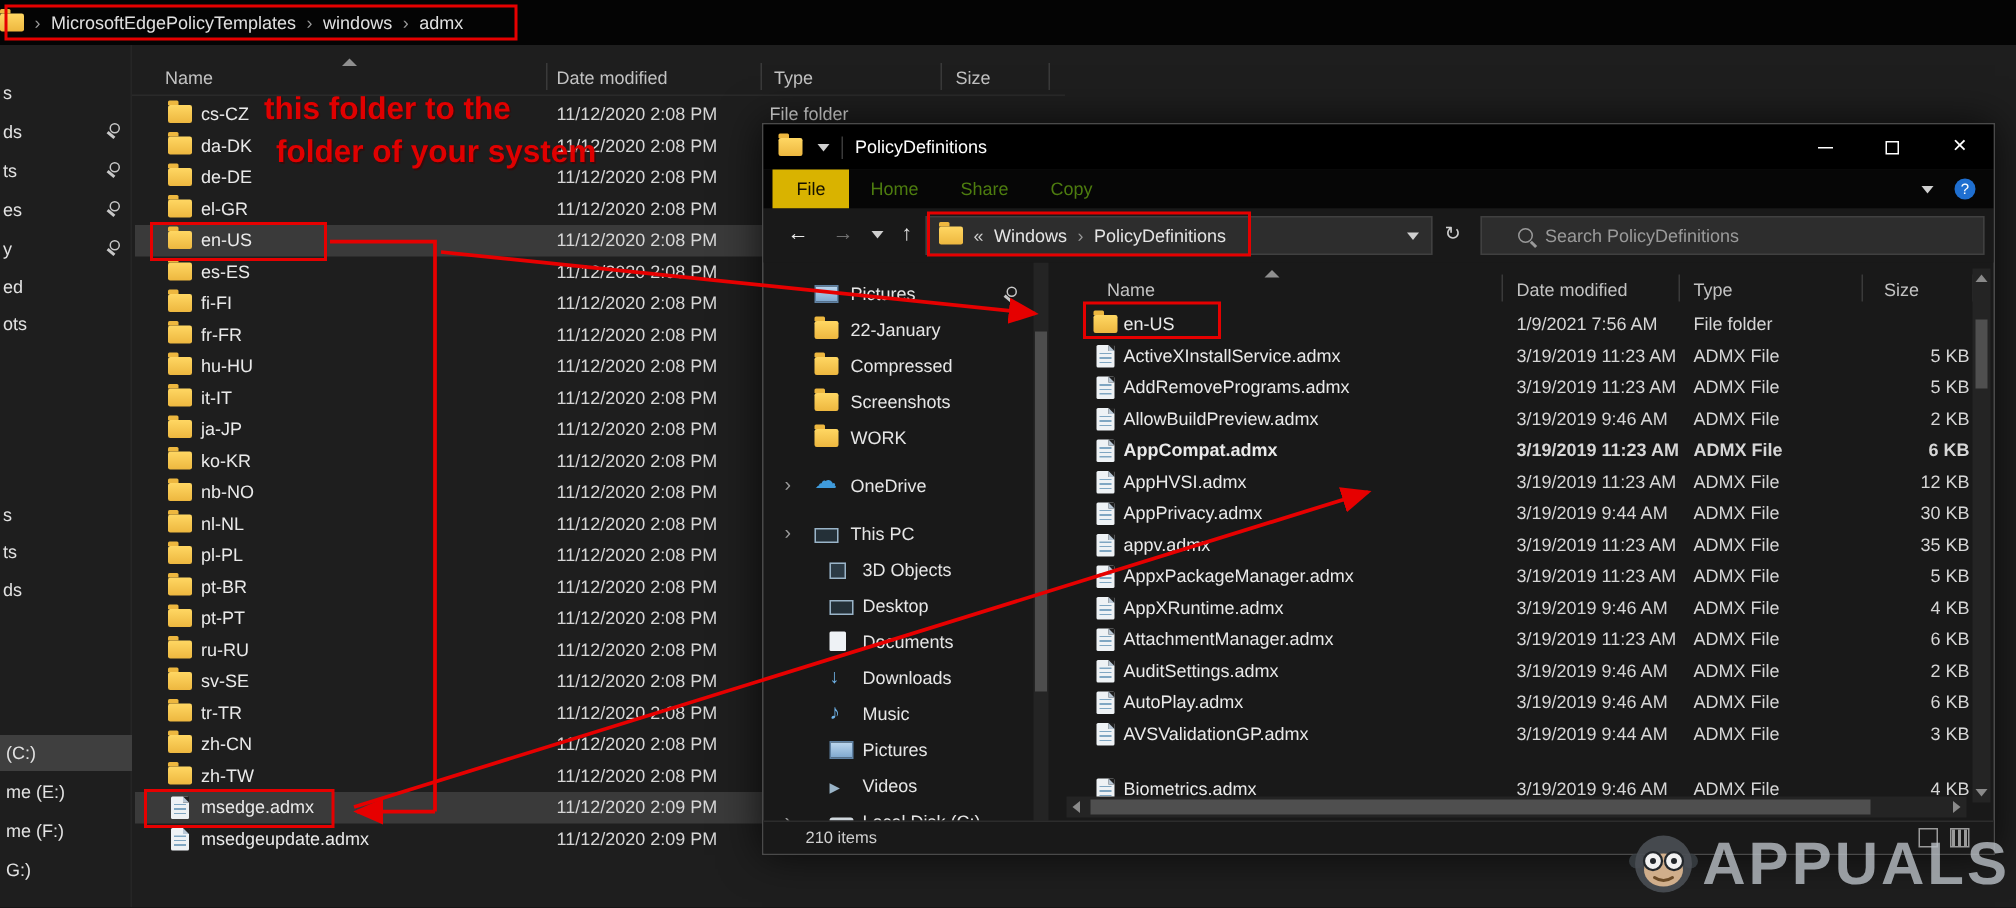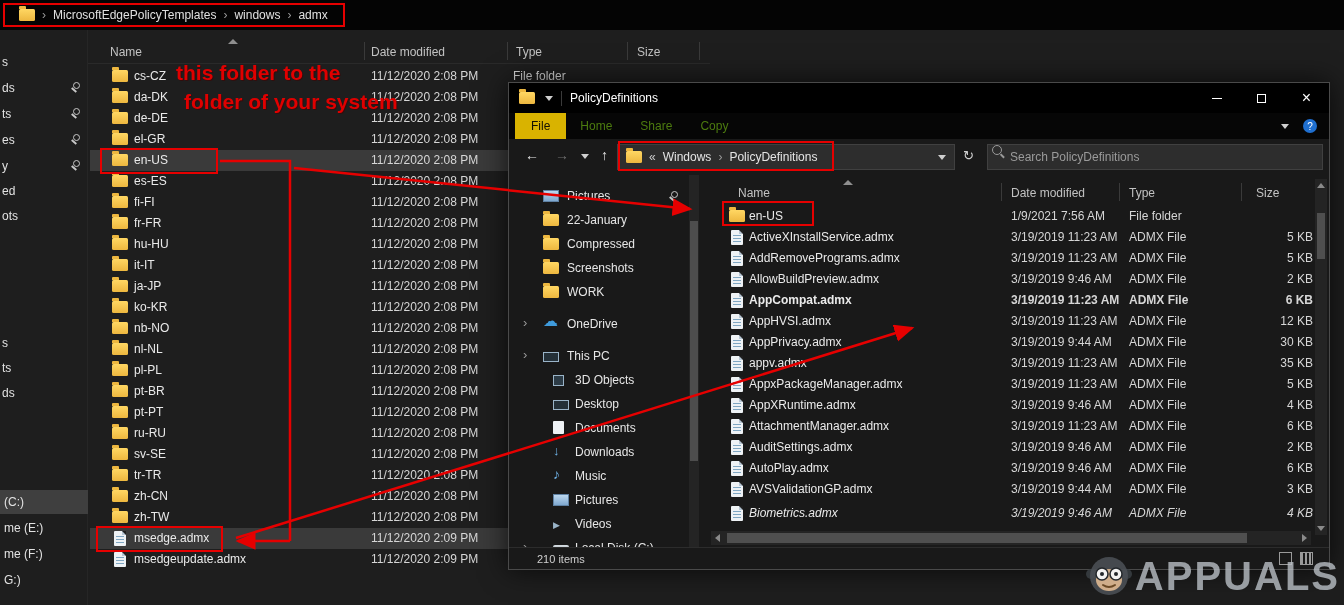--- a/index.html
+++ b/index.html
@@ -2,21 +2,21 @@
 <html><head>
 <meta charset="utf-8">
 <style>
   *{margin:0;padding:0;box-sizing:border-box}
   html,body{width:1344px;height:605px;overflow:hidden;background:#141414}
   body{font-family:"Liberation Sans","DejaVu Sans",sans-serif;font-size:12px;color:#e6e6e6}
   #stage{position:relative;width:1344px;height:605px;background:#1b1b1b;overflow:hidden}
 
   
   #back{position:absolute;inset:0;background:#1e1e1e}
-  #back-topbar{position:absolute;top:0;left:0;width:100%;height:30px;background:#040404;display:flex;align-items:center;gap:7px;padding-left:19px;color:#e0e0e0}
+  #back-topbar{position:absolute;top:0;left:0;width:100%;height:30px;background:#040404;display:flex;align-items:center;gap:7px;padding-left:0;color:#e0e0e0}
   .sep::before{content:"›";color:#9a9a9a;font-size:12px}
   #back-header{position:absolute;top:38px;left:88px;width:622px;height:26px;color:#c2c2c2;border-bottom:1px solid #2a2a2a}
   .hlabel{position:absolute;top:7px;white-space:nowrap}
   #bh-name{left:22px}#bh-date{left:283px}#bh-type{left:428px}#bh-size{left:549px}
   #bh-caret{position:absolute;left:140px;top:1px}
   .caret-up{width:0;height:0;border-left:5px solid transparent;border-right:5px solid transparent;border-bottom:5px solid #8f8f8f}
   .hdiv{position:absolute;top:4px;width:1px;height:18px;background:#3a3a3a}
   #bd1{left:276px}#bd2{left:419px}#bd3{left:539px}#bd4{left:611px}
 
   #back-rows{position:absolute;left:90px;top:66px;width:418px;height:506px}
@@ -70,21 +70,21 @@
   .help-ico::before{content:"?";font-size:10px}
 
   .navbar{position:absolute;top:56px;left:0;right:0;height:36px;background:#191919}
   .nav-arrow{position:absolute;top:9px;font-size:14px;color:#e8e8e8;line-height:1}
   #nb-back{left:16px}#nb-fwd{left:46px;color:#6f6f6f}#nb-up{left:92px}
   #nb-chev{position:absolute;left:72px;top:15px}
   .addressbar{position:absolute;left:108px;top:5px;width:338px;height:26px;background:#2d2d2d;border:1px solid #404040;display:flex;align-items:center;gap:7px;padding:0 8px;color:#e4e4e4}
   .addr-prefix{color:#cfcfcf}
   .addr-end{margin-left:auto}
   #nb-refresh{position:absolute;left:454px;top:10px;color:#cfcfcf;font-size:13px;line-height:1}
-  .searchbar{position:absolute;left:478px;top:5px;width:336px;height:26px;background:#2d2d2d;border:1px solid #404040;display:flex;gap:8px;padding:0 4px}
+  .searchbar{position:absolute;left:478px;top:5px;width:336px;height:26px;background:#2d2d2d;border:1px solid #404040;display:flex;align-items:center;gap:8px;padding:0 24px}
   .mag{position:relative;width:10px;height:10px;border:1.5px solid #9a9a9a;border-radius:50%;flex:none}
   .mag::after{content:"";position:absolute;width:5px;height:1.5px;background:#9a9a9a;transform:rotate(45deg);right:-4px;bottom:-2px}
   .searchbar input{background:transparent;border:none;outline:none;color:#a8a8a8;font:inherit;width:100%}
   .searchbar input::placeholder{color:#9a9a9a}
 
   #front-nav{position:absolute;left:0;top:92px;width:192px;height:374px;overflow:hidden}
   .nitem{position:absolute;left:0;width:178px;height:24px;color:#e6e6e6}
   .twisty{position:absolute;left:14px;top:3px;color:#9a9a9a;font-size:13px;line-height:1}
   .nico{position:absolute;left:34px;top:5px;width:16px;height:13px;font-size:12px;line-height:12px}
   .nitem.child .nico{left:44px}
@@ -579,21 +579,21 @@
           <span class="fc-type">ADMX File</span>
           <span class="fc-size">6 KB</span>
         </div>
         <div class="frow" style="top: 273px;">
           <span class="file-ico"></span>
           <span class="fc-name">AVSValidationGP.admx</span>
           <span class="fc-date">3/19/2019 9:44 AM</span>
           <span class="fc-type">ADMX File</span>
           <span class="fc-size">3 KB</span>
         </div>
-        <div class="frow" style="top: 297px; font-style: italic;">
+        <div class="frow" style="top: 310px;">
           <span class="file-ico"></span>
           <span class="fc-name">Biometrics.admx</span>
           <span class="fc-date">3/19/2019 9:46 AM</span>
           <span class="fc-type">ADMX File</span>
           <span class="fc-size">4 KB</span>
         </div>
       </div>
 
     <div class="vscroll">
       <span class="tri-up"></span>

